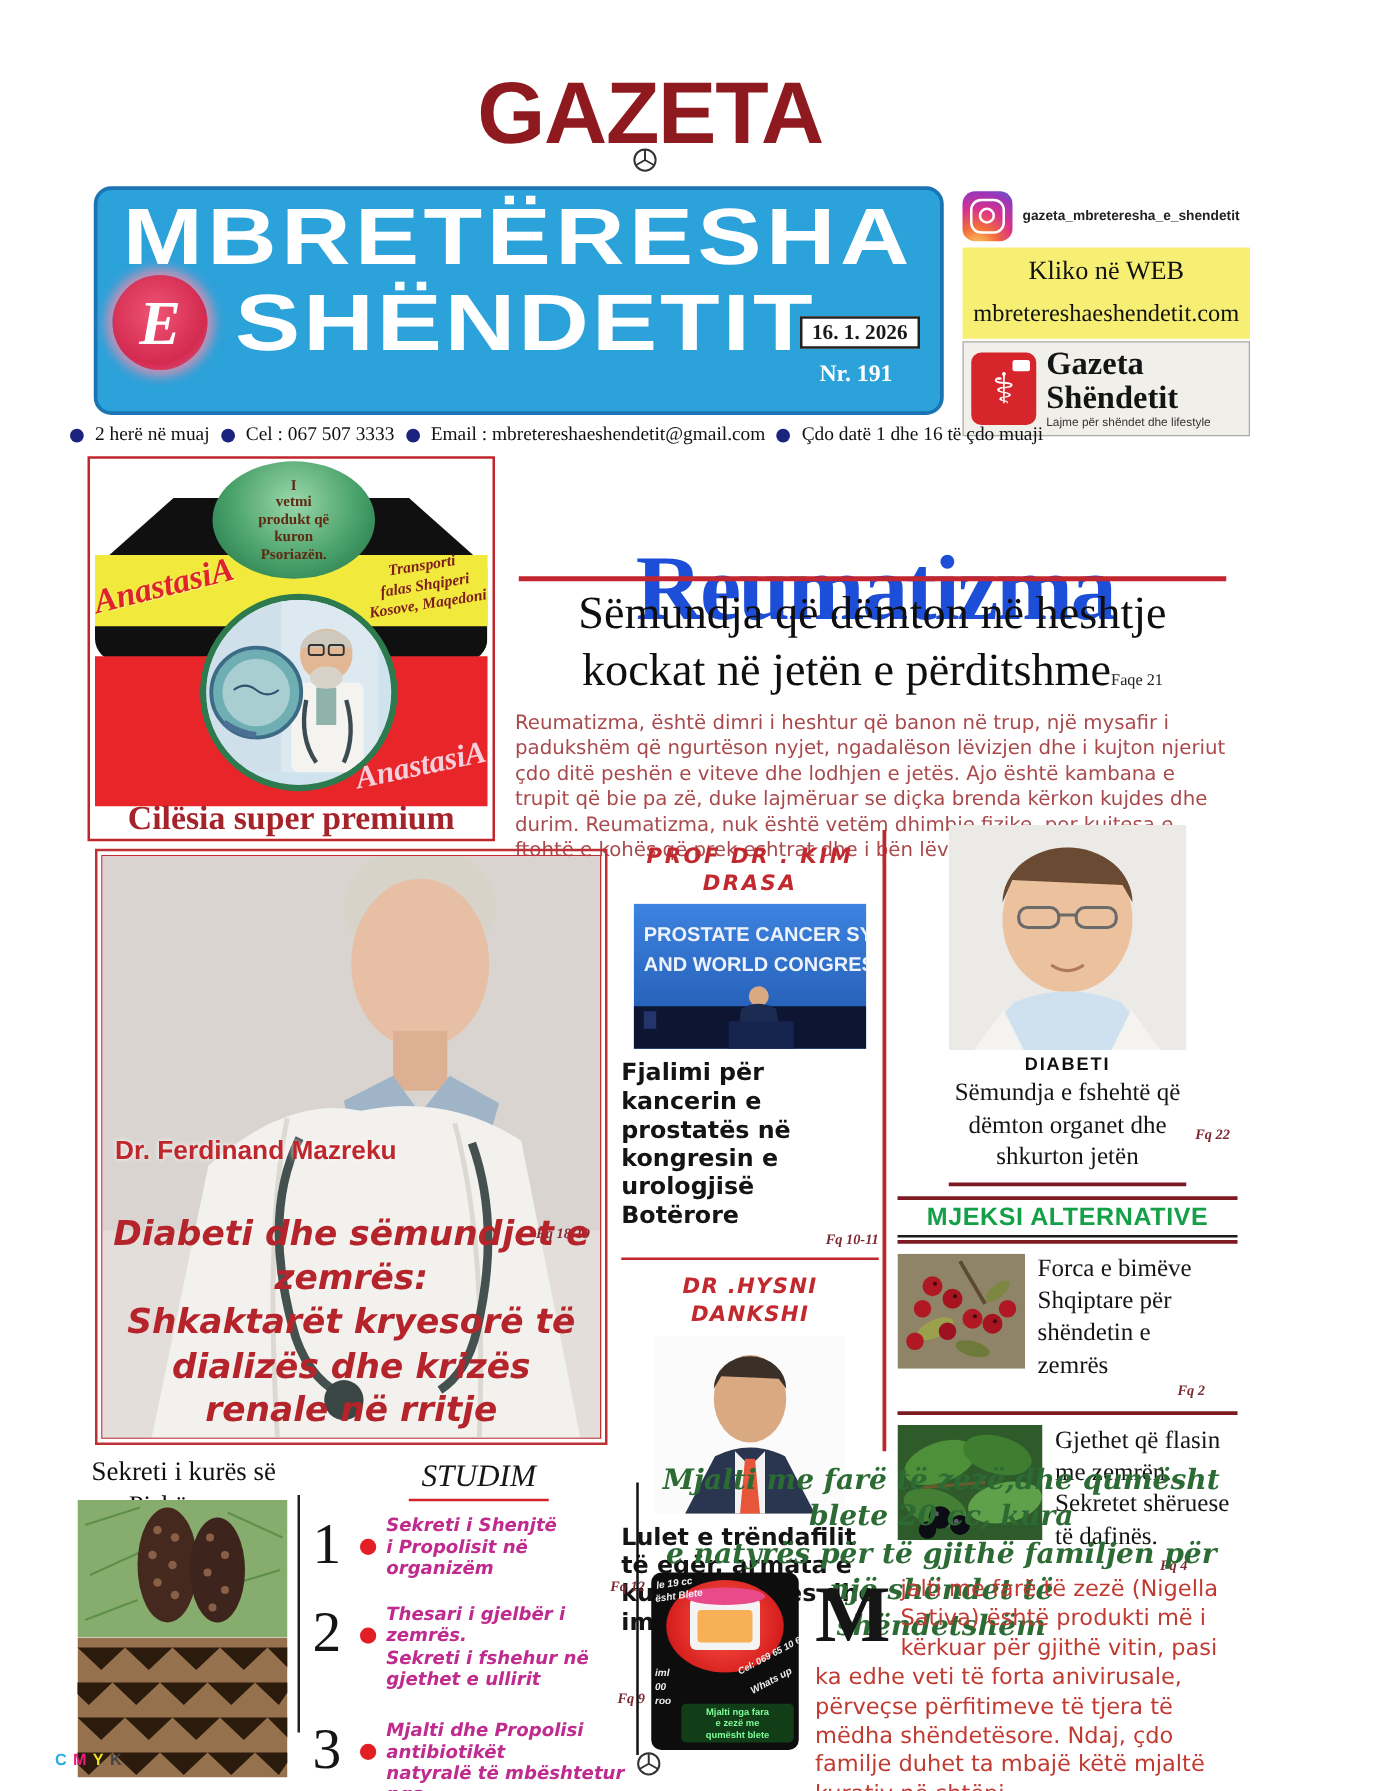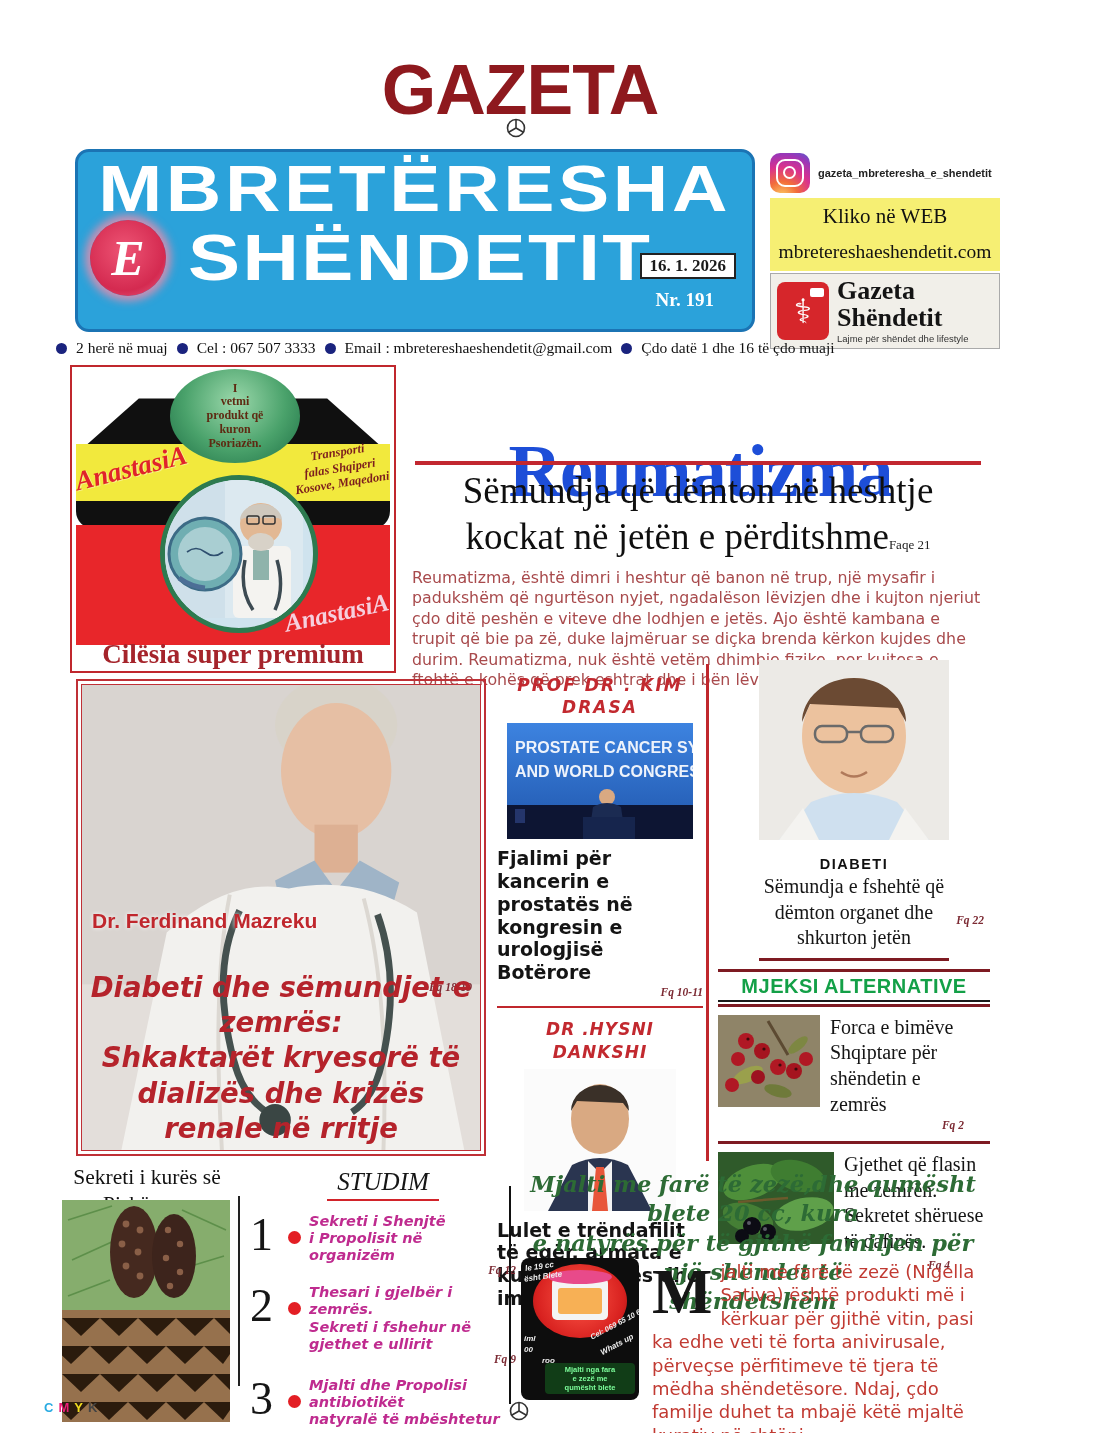--- a/index.html
+++ b/index.html
@@ -110,21 +110,21 @@
   .fq-right{display:block;text-align:right;margin-top:2px;}
   .midrule{height:2.5px;background:#c0272d;margin:8px 0 6px;}
   .photo2{display:block;margin:6px auto 0;}
   .fq-center{display:block;text-align:center;margin-top:3px;}
   .vline-red{left:706px;top:664px;width:2.5px;height:497px;background:#c0272d;}
 
   
   .rightcol{left:718px;top:656px;width:272px;}
   .rc-photo{display:block;margin:4px auto 0;}
   .diabeti{text-align:center;font:900 14.5px "Liberation Sans",sans-serif;color:#111;
-           letter-spacing:1.5px;margin-top:16px;}
+           letter-spacing:1.5px;margin-top:4px;}
   .rc-capwrap{position:relative;margin-top:2px;}
   .rc-cap{width:205px;margin:0 auto;text-align:center;font:400 20px "Liberation Serif",serif;
           color:#151515;line-height:1.28;}
   .rc-fq{position:absolute;right:6px;top:40px;}
   .rc-line{width:190px;height:3px;background:#7e1a22;margin:7px auto 0;}
   .alt{margin-top:8px;}
   .alt .rule-top{height:3px;background:#7e1a22;}
   .alt-h{text-align:center;font:800 20px "Liberation Sans",sans-serif;color:#13a047;
          letter-spacing:.5px;padding:3px 0 2px;}
   .alt .rule-bot{height:7px;border-top:2px solid #1a1a1a;border-bottom:3px solid #7e1a22;box-sizing:border-box;}
@@ -149,21 +149,21 @@
            font:italic 700 22.5px "DejaVu Serif",serif;color:#2d6b35;line-height:1.3;}
   .honey-ad{left:521px;top:1258px;width:118px;height:142px;background:#0d0d0d;border-radius:8px;overflow:hidden;}
   .ha-blob{position:absolute;left:12px;top:6px;width:94px;height:74px;border-radius:50%;
            background:radial-gradient(circle at 50% 45%, #ff5a4a 0%, #d8211f 70%, #8e1210 100%);}
   .ha-jar{position:absolute;left:31px;top:20px;width:56px;height:42px;background:#f4f4f4;border-radius:5px;}
   .ha-jar::before{content:"";position:absolute;left:-4px;top:-8px;width:64px;height:14px;border-radius:50%;background:#e84a8a;}
   .ha-jar::after{content:"";position:absolute;left:6px;top:10px;width:44px;height:26px;background:#f7b055;border-radius:3px;}
   .ha-t{position:absolute;color:#eee;font:italic 700 8px "Liberation Sans",sans-serif;white-space:nowrap;}
   .ha-t1{left:4px;top:4px;transform:rotate(-8deg);}
   .ha-t2{left:3px;top:14px;transform:rotate(-8deg);}
-  .ha-s1{left:3px;top:76px;}.ha-s2{left:3px;top:87px;}.ha-s3{left:21px;top:98px;}
+  .ha-s1{left:3px;top:76px;}.ha-s2{left:3px;top:87px;}.ha-s3{left:3px;top:98px;}
   .ha-ph{right:-12px;top:60px;transform:rotate(-28deg);font-size:7.5px;}
   .ha-wa{right:4px;top:82px;transform:rotate(-28deg);}
   .ha-label{position:absolute;left:24px;right:4px;bottom:6px;background:rgba(18,66,24,.9);border-radius:4px;
             padding:2px 18px;text-align:center;font:700 7.5px "Liberation Sans",sans-serif;color:#7cfc9a;}
   .honey-par{left:652px;top:1260px;width:336px;position:relative;min-height:140px;}
   .dropcap{float:left;font:700 64px "Liberation Serif",serif;color:#151515;line-height:.82;margin:6px 8px 0 0;}
   .honey-body{font:400 18px "DejaVu Sans",sans-serif;color:#c13a32;line-height:1.3;}
 
   .cmyk{left:44px;top:1400px;display:flex;gap:5px;font:700 13px "Liberation Sans",sans-serif;}
   .cmyk .c{color:#29abe2;}.cmyk .m{color:#ec1e79;}.cmyk .y{color:#f0dc1e;}.cmyk .k{color:#444;}

